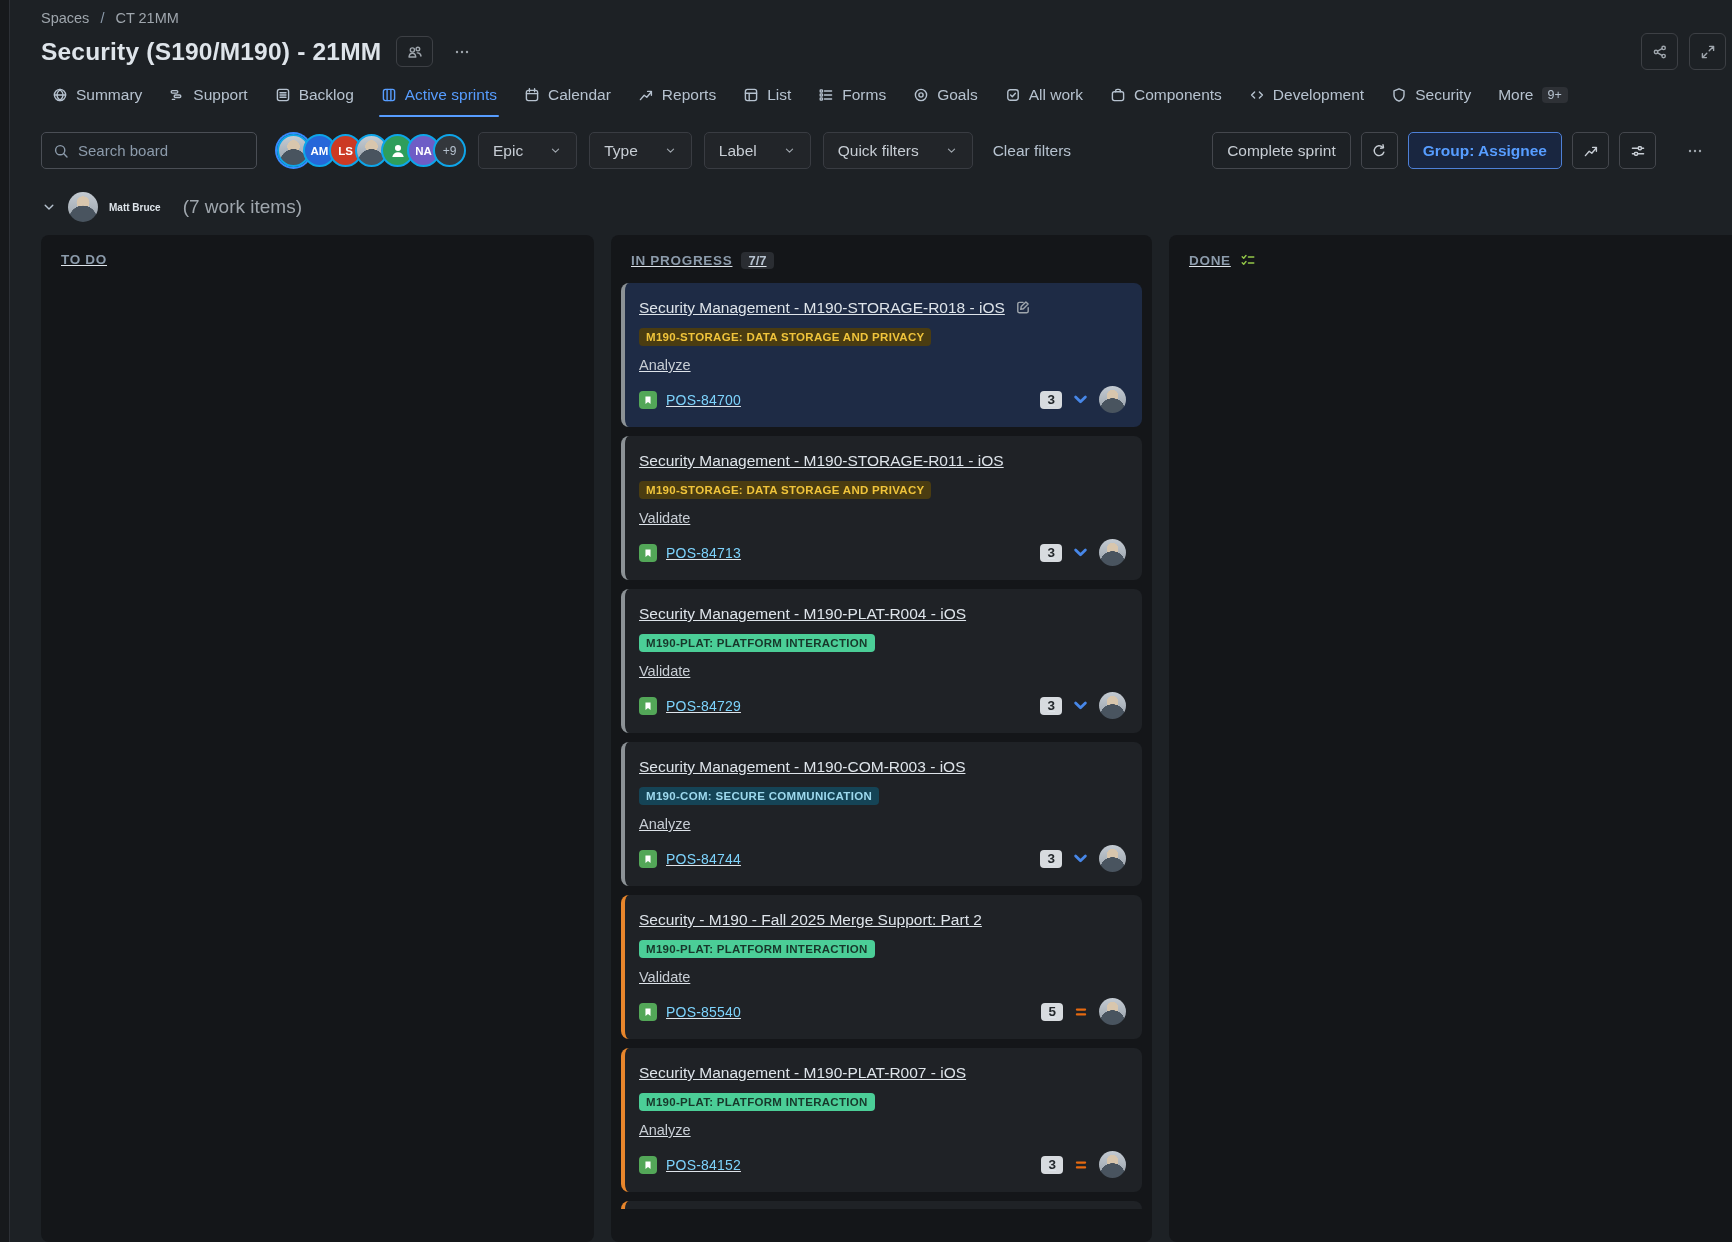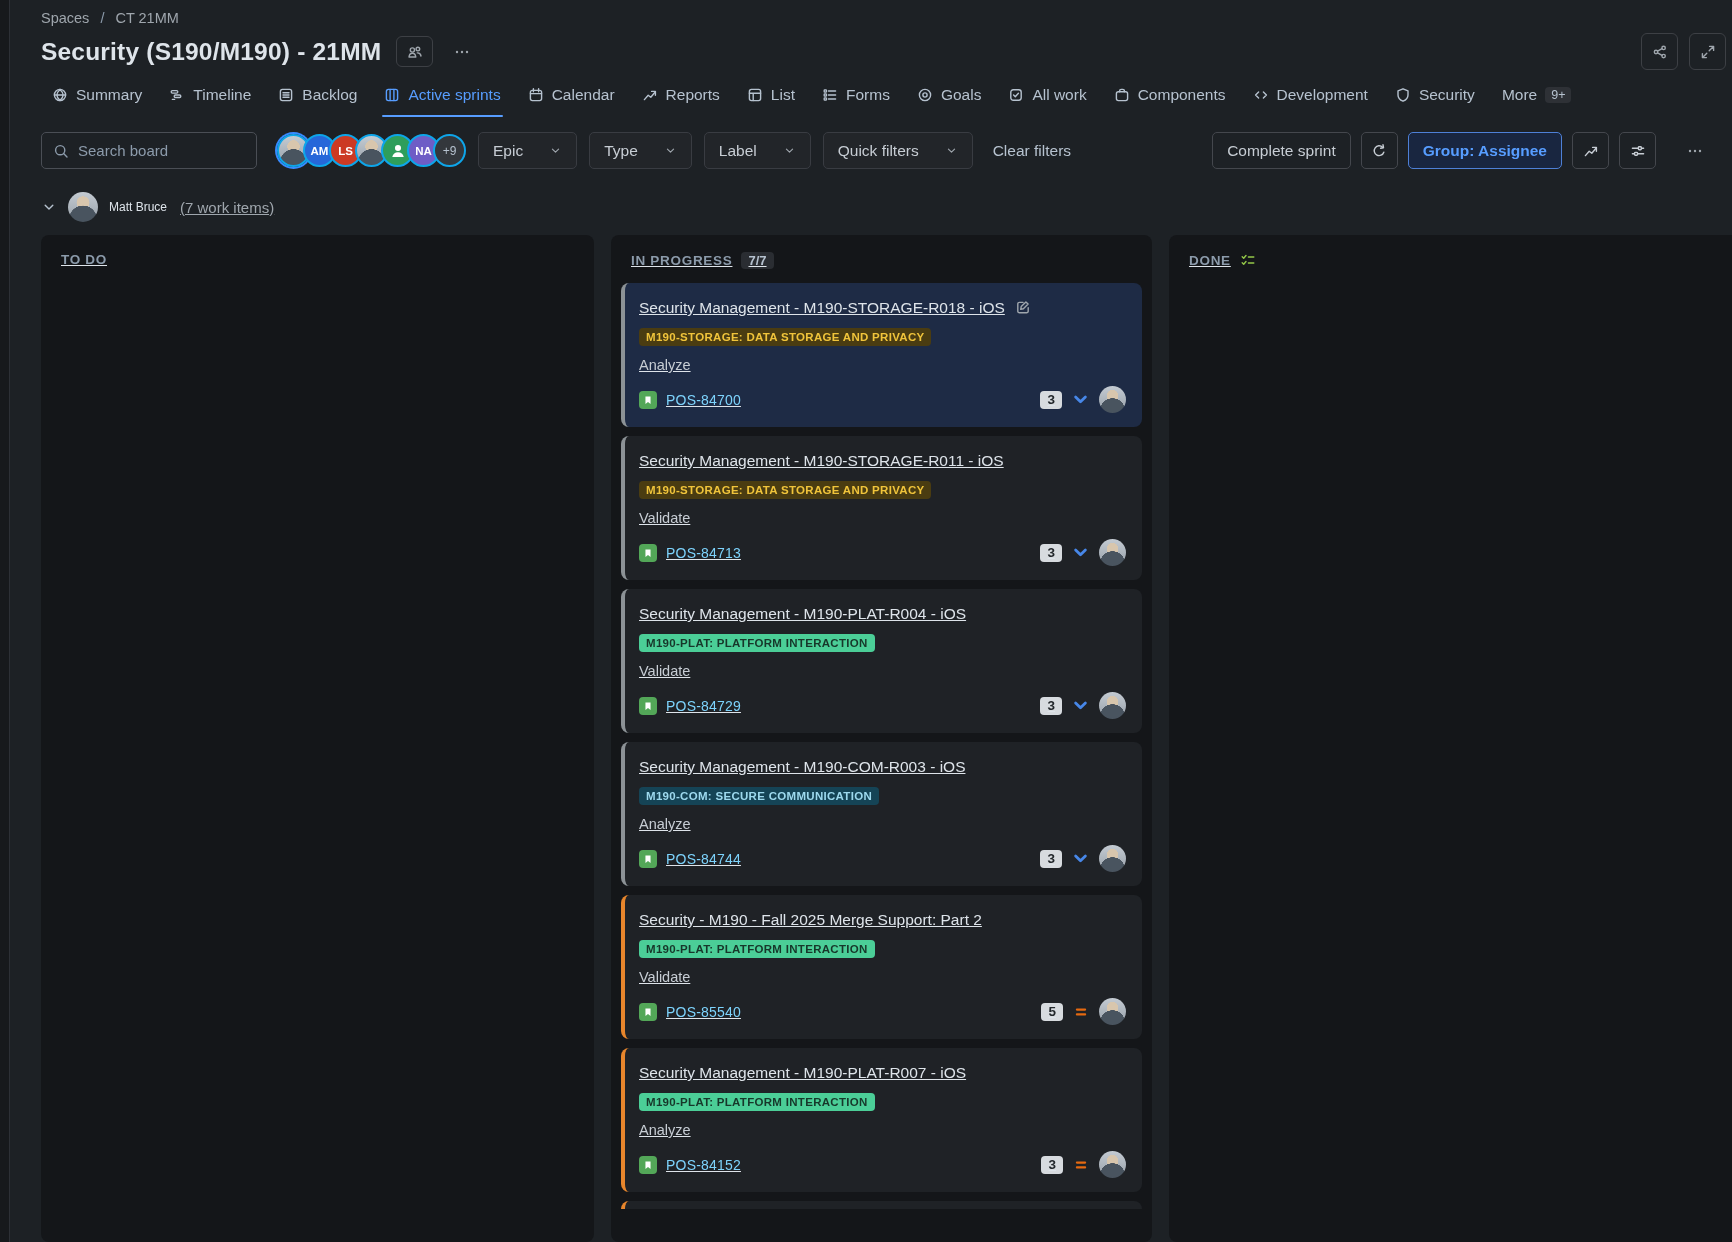--- a/index.html
+++ b/index.html
@@ -66,22 +66,22 @@
   .btn .chev { color:#9FA6AD; }
   .clear-filters { font-size:15.5px; color:#B6C2CF; margin-left:8px; cursor:pointer; }
   .toolbar-right { margin-left:auto; display:flex; align-items:center; gap:10px; }
   .btn.group-by { border:1.5px solid #4e80d6; color:#579DFF; background:#192640; font-weight:bold; }
   .sq { width:37px; height:37px; padding:0; justify-content:center; }
 
   
   .group-row { margin-top:23px; display:flex; align-items:center; gap:11px; }
   .group-chevron { color:#B6C2CF; cursor:pointer; display:flex; }
   .group-avatar { width:30px; height:30px; border-radius:50%; }
-  .group-name { font-size:12px; font-weight:normal; color:#DEE4EA; }
-  .group-count { font-size:15px; color:#9FA6AD; margin-left:2px;text-decoration:underline; }
+  .group-name { font-size:10px; font-weight:bold; color:#DEE4EA; }
+  .group-count { font-size:19px; color:#9FA6AD; margin-left:11px; }
 
   
   .board { margin-top:13px; display:flex; gap:17px; flex:1; min-height:0; }
   .column { background:#141619; border-radius:8px; flex-shrink:0;
     display:flex; flex-direction:column; overflow:hidden;text-decoration:underline; }
   .column-header { padding:17px 16px 9px 20px; font-size:13.5px; font-weight:bold;
     letter-spacing:.7px; color:#8C9BAB; display:flex; align-items:center; gap:9px; }
   .col-count { background:#2a2d32; color:#B6C2CF; padding:1px 7px; border-radius:4px;
     font-size:13px; letter-spacing:0; }
   .done-icon { display:flex; color:#94C748; }
@@ -178,21 +178,21 @@
         <span>Summary</span>
       </div>
       <div class="tab">
         <span class="icon" style="display: flex;">
           <svg width="16" height="16" viewBox="0 0 16 16" fill="none" stroke="currentColor" stroke-width="1.4" stroke-linecap="round" stroke-linejoin="round">
             <rect x="2.2" y="3.6" width="6.6" height="2.5" rx="1.25"></rect>
             <rect x="5.2" y="8" width="6.6" height="2.5" rx="1.25"></rect>
             <path d="M3.4 12.4h2.2"></path>
           </svg>
         </span>
-        <span>Timeline</span>
+        <span>Support</span>
       </div>
       <div class="tab">
         <span class="icon" style="display: flex;">
           <svg width="16" height="16" viewBox="0 0 16 16" fill="none" stroke="currentColor" stroke-width="1.4" stroke-linecap="round" stroke-linejoin="round">
             <rect x="2.4" y="2.4" width="11.2" height="11.2" rx="2"></rect>
             <path d="M5 5.7h6M5 8h6M5 10.3h6"></path>
           </svg>
         </span>
         <span>Backlog</span>
       </div>

